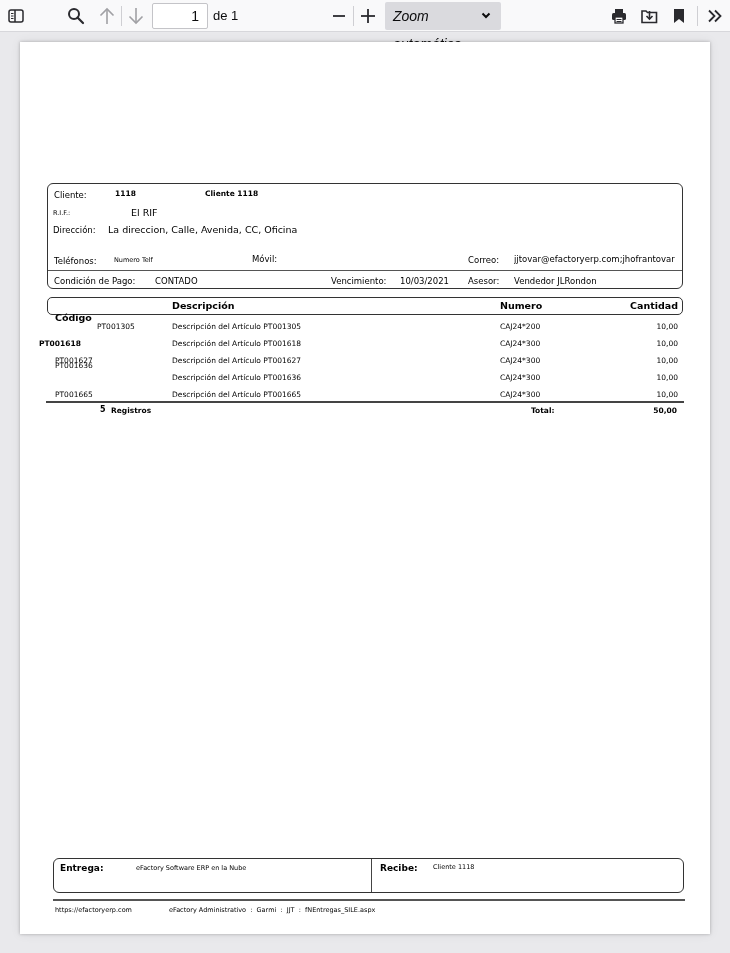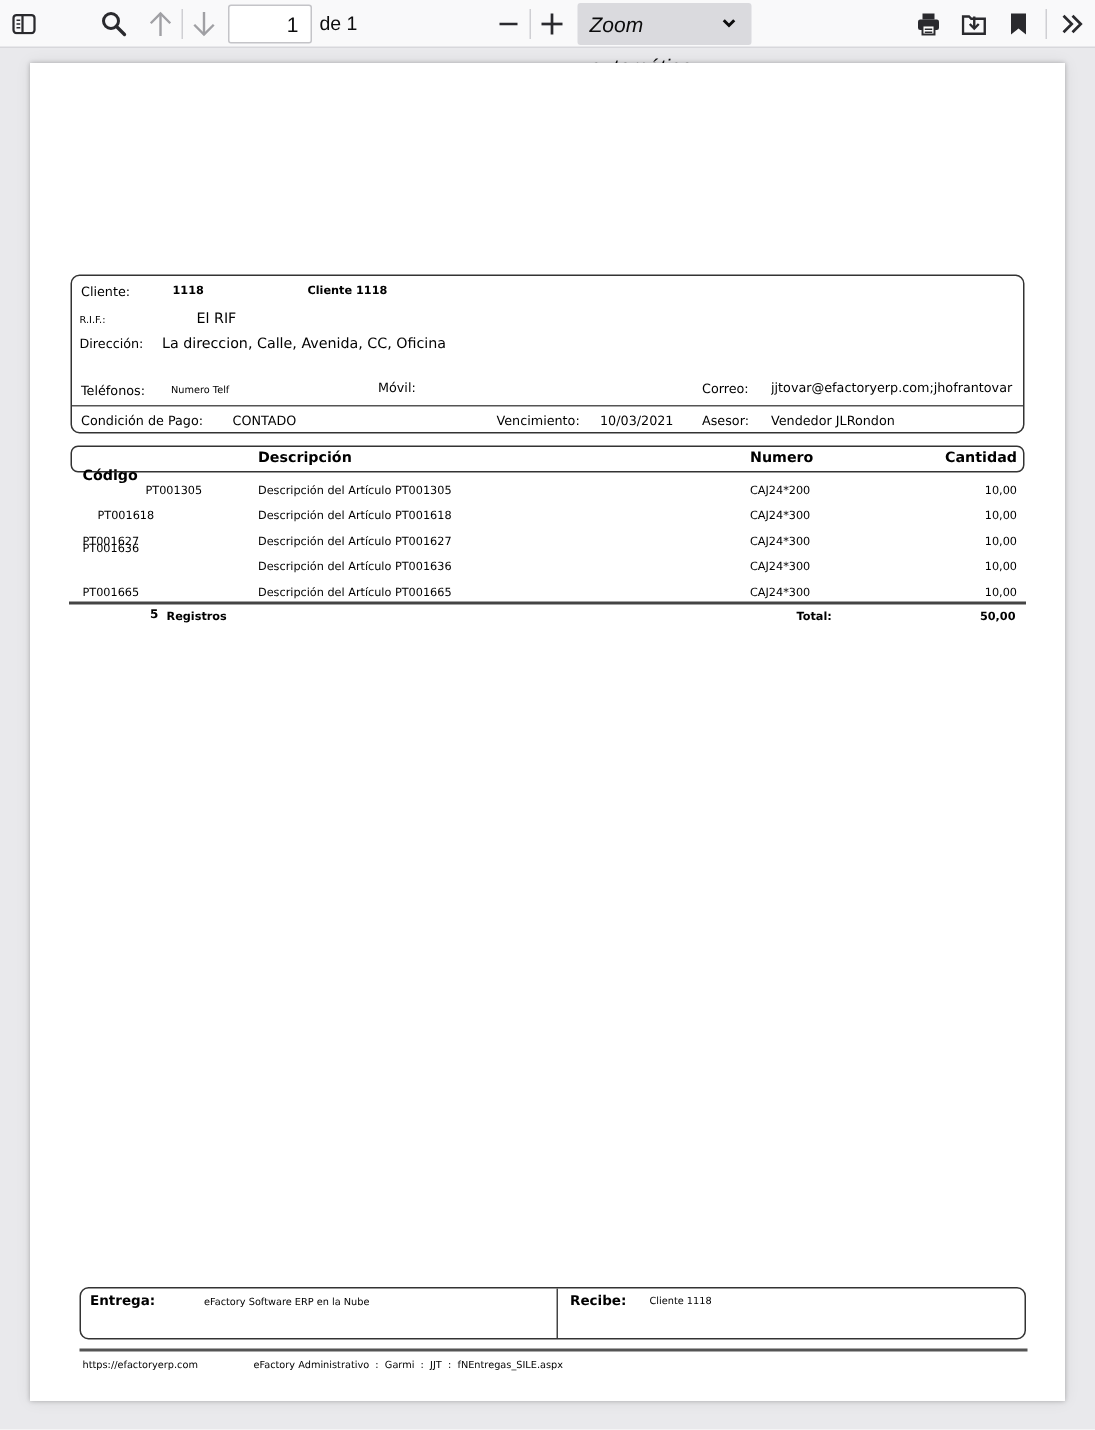--- a/index.html
+++ b/index.html
@@ -151,21 +151,21 @@
   <span class="rep thdr" style="left:480px;top:258px;">Numero</span>
   <span class="rep thdr" style="right:32px;top:258px;">Cantidad</span>
 
   <div>
     <span class="rep cell" style="left:35px;top:280px;padding-left:42px;">PT001305</span>
     <span class="rep cell" style="left:152px;top:280px;">Descripción del Artículo PT001305</span>
     <span class="rep cell" style="left:480px;top:280px;">CAJ24*200</span>
     <span class="rep cell" style="right:32px;top:280px;">10,00</span>
   </div>
   <div>
-    <span class="rep cell" style="left:45px;top:297px;">PT001618</span>
+    <span class="rep cell" style="left:19px;top:297px;font-weight:bold;">PT001618</span>
     <span class="rep cell" style="left:152px;top:297px;">Descripción del Artículo PT001618</span>
     <span class="rep cell" style="left:480px;top:297px;">CAJ24*300</span>
     <span class="rep cell" style="right:32px;top:297px;">10,00</span>
   </div>
   <div>
     <span class="rep cell" style="left:35px;top:314px;">PT001627</span>
     <span class="rep cell" style="left:152px;top:314px;">Descripción del Artículo PT001627</span>
     <span class="rep cell" style="left:480px;top:314px;">CAJ24*300</span>
     <span class="rep cell" style="right:32px;top:314px;">10,00</span>
   </div>

